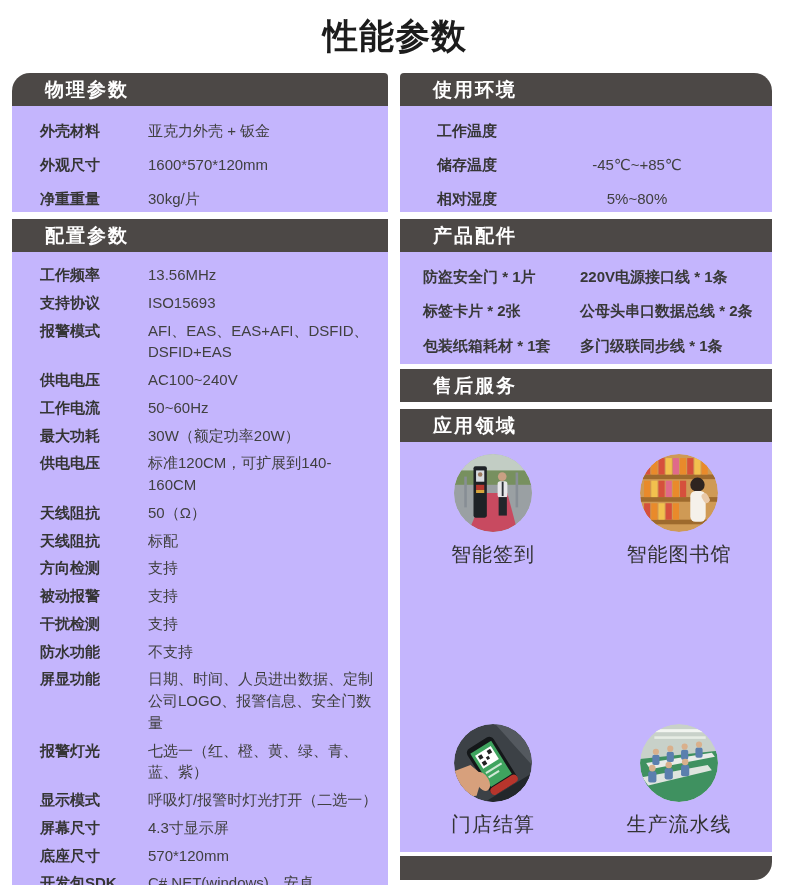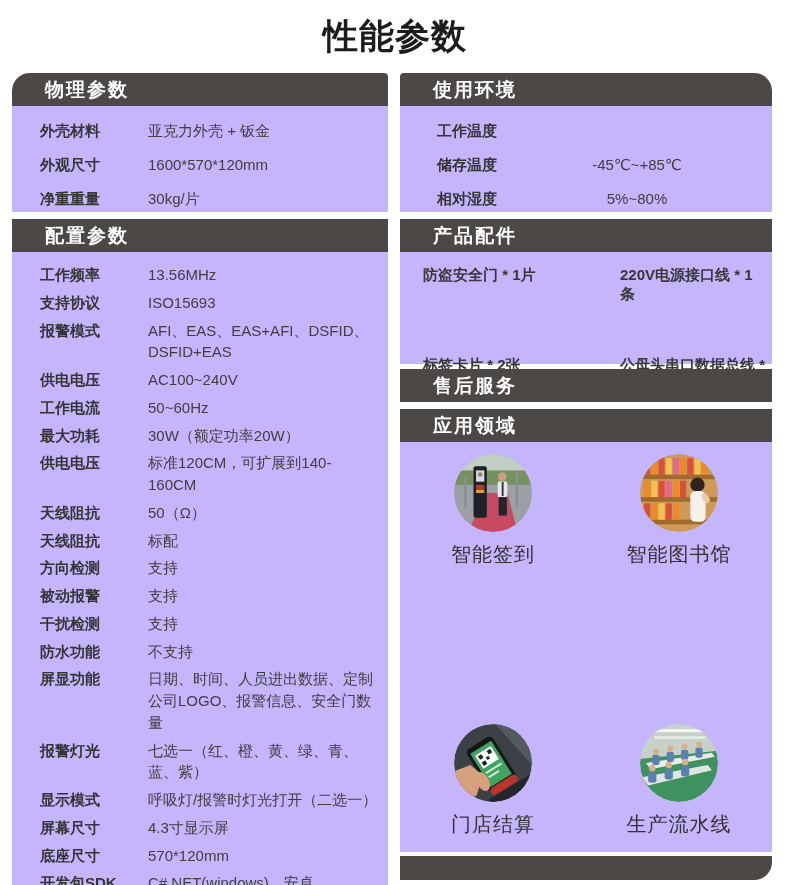--- a/index.html
+++ b/index.html
@@ -41,21 +41,21 @@
   .kv-body-left  .kv-label { width: 95px; }
   .kv-body-right .kv-label { width: 64px; }
   .kv-value { font-size: 15px; line-height: 1.45; color: #404040; margin-left: 13px; flex: 1 1 auto; }
   .phys-body { height: 106px; }
   .phys-body .kv-row { padding: 6px 0; }
   .config-body { padding-top: 9px; }
 
   
   .acc-body {
     height: 112px; padding: 8px 6px 0 23px;
-    display: grid; grid-template-columns: 157px auto; align-content: space-around; gap: 40px;
+    display: grid; grid-template-columns: 157px auto; align-content: space-around;
   }
   .acc-item { font-size: 15px; font-weight: 700; color: #383838; padding: 6px 0; }
 
   
   .service-body { height: 167px; padding: 12px 16px 0 20px; }
   .service-p { font-size: 15px; font-weight: 700; color: #383838; line-height: 1.5; margin-bottom: 11px; }
   .service-p.hang { padding-left: 29px; text-indent: -29px; margin-bottom: 15px; }
 
   
   .apps-body {

